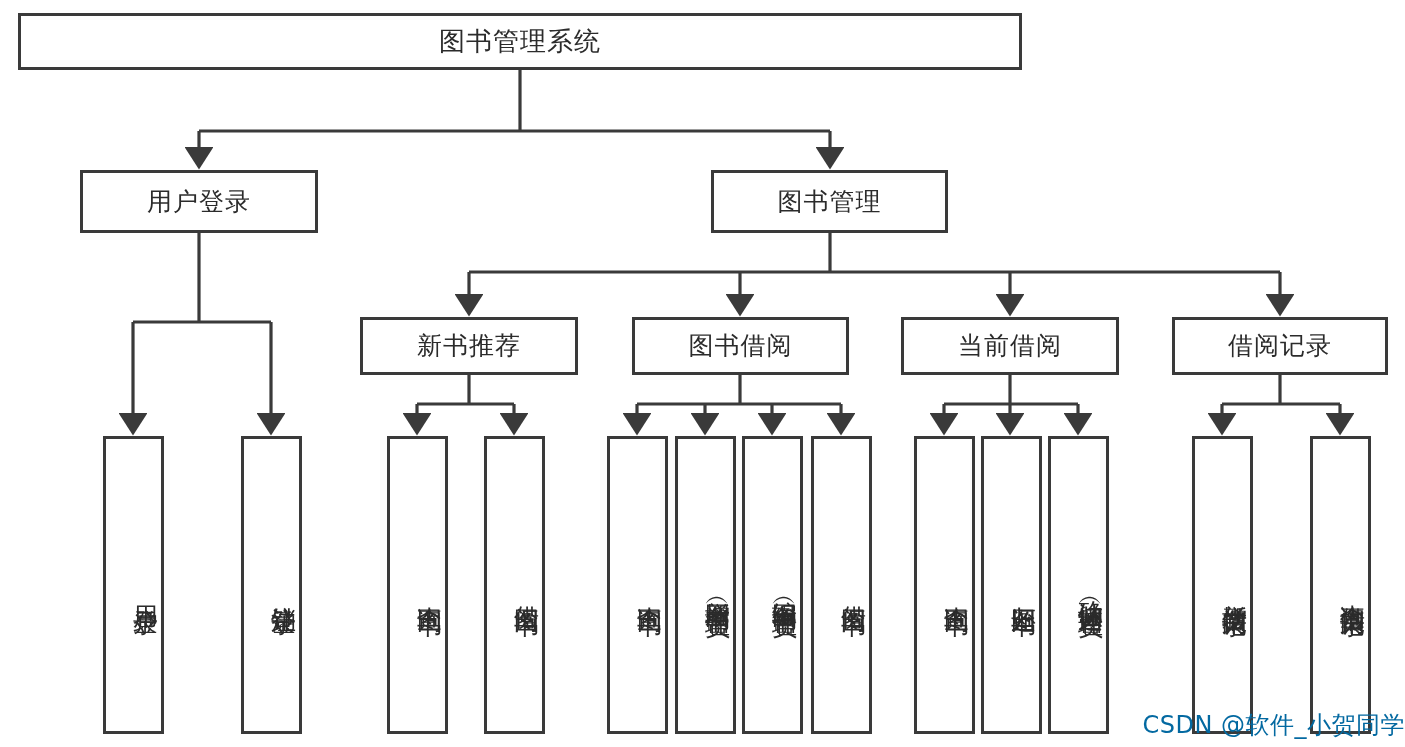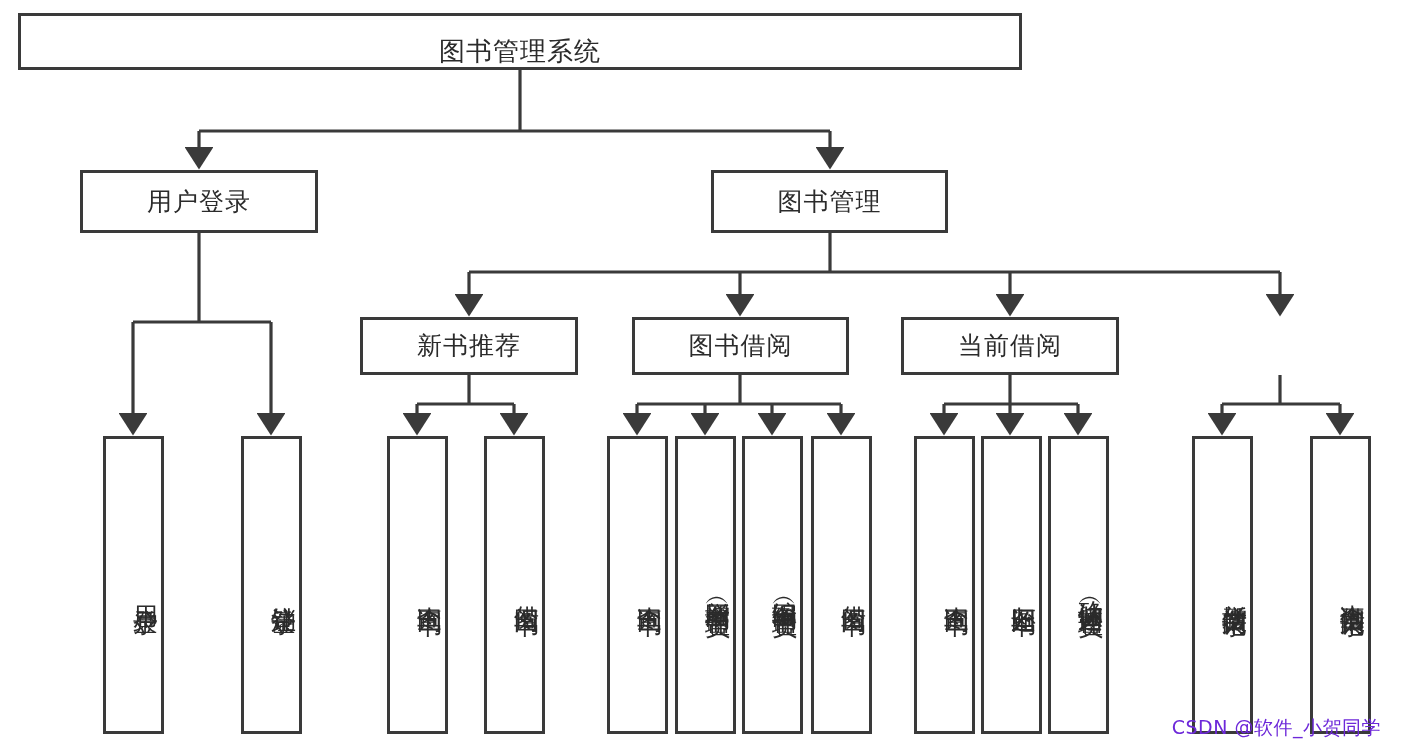--- a/index.html
+++ b/index.html
@@ -54,24 +54,24 @@
     writing-mode: vertical-rl;
     text-orientation: upright;
     display: block;
     white-space: nowrap;
   }
   #root-node {
     font-size: 26px;
   }
   .watermark {
     position: absolute;
-    right: 24px;
+    right: 0;
     bottom: 6px;
-    font-size: 19px;
-    color: #6d28d9;
+    font-size: 24px;
+    color: #0369a1;
     white-space: nowrap;
     letter-spacing: 0.5px;
   }
 </style>
 </head>
 <body>
 
 <div id="canvas">
 
   <svg class="edges" viewBox="0 0 1405 747">
@@ -117,39 +117,42 @@
       <path d="M1010,404 L1010,424" marker-end="url(#arrow)"></path>
       <path d="M1078,404 L1078,424" marker-end="url(#arrow)"></path>
 
       <path d="M1280,375 L1280,404"></path>
       <path d="M1222,404 L1340,404"></path>
       <path d="M1222,404 L1222,424" marker-end="url(#arrow)"></path>
       <path d="M1340,404 L1340,424" marker-end="url(#arrow)"></path>
     </g>
   </svg>
 
-  <div class="node horiz" id="root-node" style="left:18px; top:13px; width:1004px; height:57px;align-items:flex-end;">
+  <div class="node horiz" id="root-node" style="left:18px; top:13px; width:1004px; height:57px;">
     <span>图书管理系统</span>
   </div>
 
   <div class="node horiz" style="left:80px; top:170px; width:238px; height:63px;">
     <span>用户登录</span>
   </div>
   <div class="node horiz" style="left:360px; top:317px; width:218px; height:58px;">
     <span>新书推荐</span>
   </div>
 
   <div class="node horiz" style="left:711px; top:170px; width:237px; height:63px;">
     <span>图书管理</span>
   </div>
   <div class="node horiz" style="left:901px; top:317px; width:218px; height:58px;">
     <span>当前借阅</span>
   </div>
   <div class="node horiz" style="left:632px; top:317px; width:217px; height:58px;">
     <span>图书借阅</span>
+  </div>
+  <div class="node horiz" style="left:1172px; top:317px; width:216px; height:58px;">
+    <span>借阅记录</span>
   </div>
 
   <div class="node vert" style="left:103px; top:436px; width:61px; height:298px;">
     <span class="vlabel">用户登录</span>
   </div>
   <div class="node vert" style="left:241px; top:436px; width:61px; height:298px;">
     <span class="vlabel">注销登录</span>
   </div>
 
   <div class="node vert" style="left:387px; top:436px; width:61px; height:298px;">

